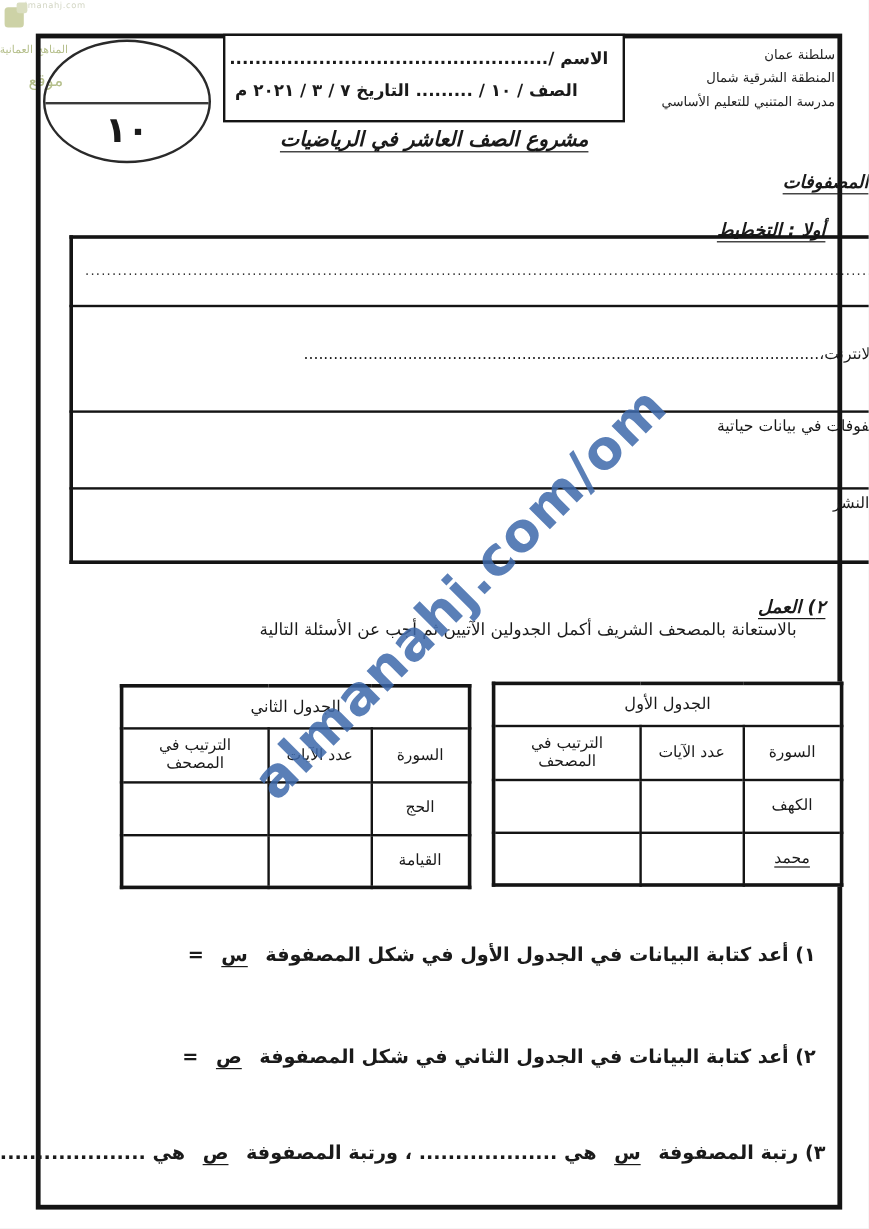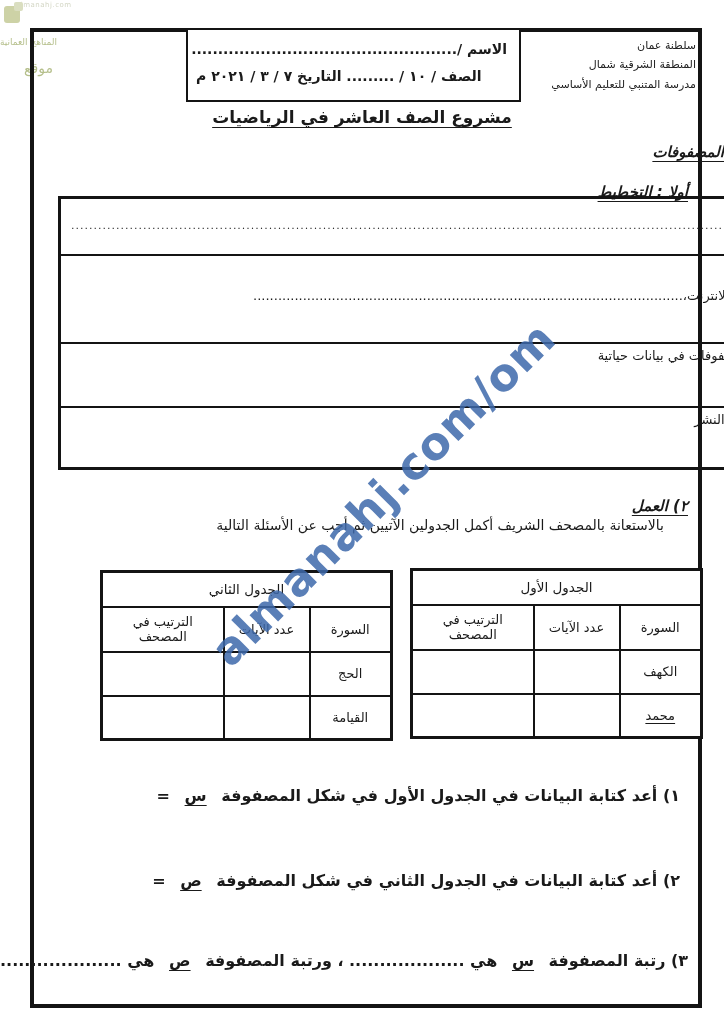--- a/index.html
+++ b/index.html
@@ -38,21 +38,21 @@
     padding:6px 12px 0 8px; font-size:14px; font-weight:bold; line-height:1.95;
     text-align:left; white-space:nowrap; overflow:hidden;
   }
   
   .school-info {
     position:absolute; right:28px; top:36px; width:170px; z-index:3;
     font-size:11px; line-height:1.75; text-align:right; color:#222;
   }
   .doc-title {
     position:absolute; left:0; right:0; top:107px; text-align:center; z-index:3;
-    font-size:17px; font-weight:bold; 
+    font-size:17px; font-weight:bold; font-style:italic;
   }
   .doc-title span, .doc-subtitle span { text-decoration:underline; text-underline-offset:4px; }
   .doc-subtitle {
     position:absolute; left:0; right:0; top:143px; text-align:right; z-index:3;
     font-size:15px; font-weight:bold; font-style:italic;
   }
   .sec-heading {
     position:absolute; right:36px; z-index:3; font-size:15px; font-weight:bold; font-style:italic;
     text-decoration:underline; text-underline-offset:4px;margin-top:13px;
   }
@@ -104,20 +104,24 @@
 
   <div class="corner-logo">
     <div class="strip">almanahj.com</div>
     <div class="puzzle"></div>
     <div class="l1">موقع</div>
     <div class="l2">المناهج العمانية</div>
   </div>
 
   <div class="page-border"></div>
 
+  <div class="oval">
+    <div class="midline"></div>
+    <div class="mark">١٠</div>
+  </div>
 
   <div class="name-box">
     <div>الاسم /..................................................</div>
     <div>الصف / ١٠ / ......... التاريخ ٧ / ٣ / ٢٠٢١ م</div>
   </div>
 
   <div class="school-info">
     <div>سلطنة عمان</div>
     <div>المنطقة الشرقية شمال</div>
     <div>مدرسة المتنبي للتعليم الأساسي</div>

